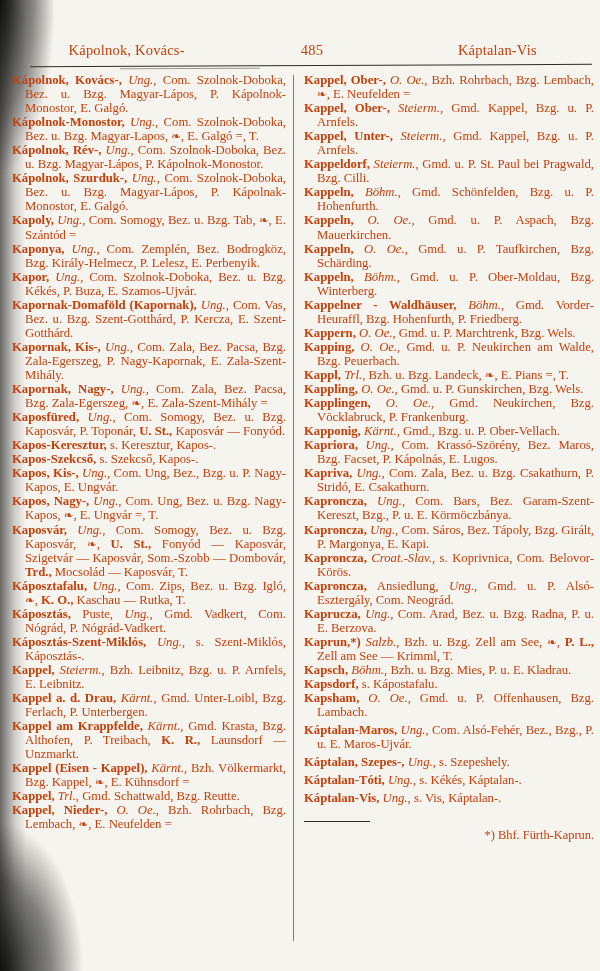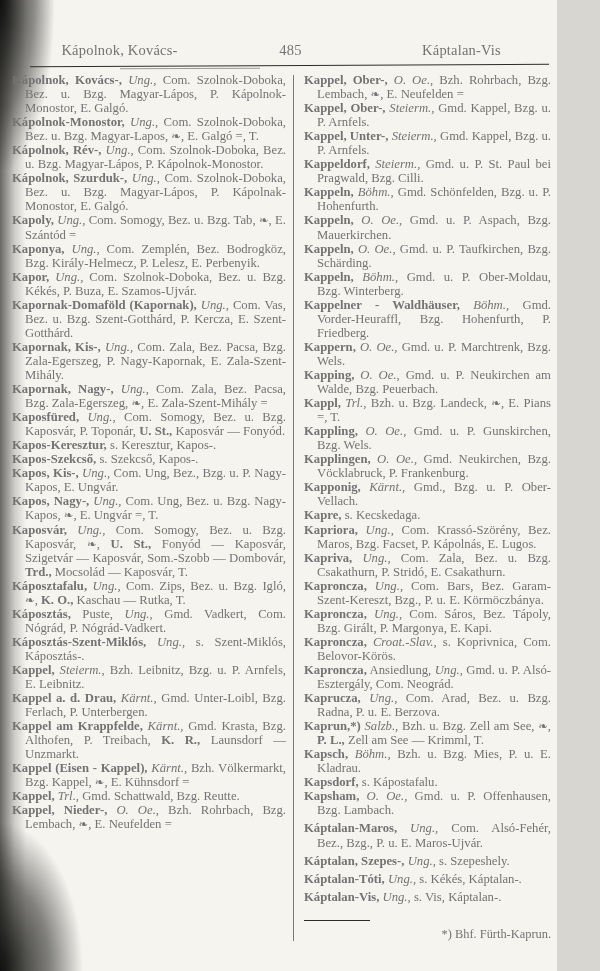--- a/index.html
+++ b/index.html
@@ -1,18 +1,18 @@
 <!DOCTYPE html>
 <html><head>
 <meta charset="utf-8">
 <style>
   html,body{margin:0;padding:0;background:#d8d6d0;}
   .page{
-    position:relative;width:557px;height:971px;overflow:hidden;
-    background:#f5f4ef;color:#737373;
+    position:relative;width:600px;height:971px;overflow:hidden;
+    background:#f5f4ef;color:#c2410c;
     font-family:"Liberation Serif","DejaVu Serif",serif;
   }
   
   .gutter-band{position:absolute;left:0;top:0;bottom:0;width:26px;
     background:linear-gradient(to right,rgba(18,17,15,.62),rgba(18,17,15,.18) 55%,rgba(18,17,15,0));
     pointer-events:none;}
   .gutter-top{position:absolute;left:0;top:0;width:54px;height:170px;
     background:radial-gradient(ellipse at 0% 0%,rgba(12,12,10,.95) 0%,rgba(12,12,10,.45) 45%,rgba(12,12,10,0) 72%);
     pointer-events:none;}
   .gutter-bottom{position:absolute;left:0;bottom:0;width:84px;height:150px;
@@ -96,21 +96,20 @@
         <p class="entry"><span class="seg-b">Kappeln,</span><span class="seg-i"> O. Oe.,</span><span class="seg-n"> Gmd. u. P. Aspach, Bzg. Mauerkirchen.</span></p>
         <p class="entry"><span class="seg-b">Kappeln,</span><span class="seg-i"> O. Oe.,</span><span class="seg-n"> Gmd. u. P. Taufkirchen, Bzg. Schärding.</span></p>
         <p class="entry"><span class="seg-b">Kappeln,</span><span class="seg-i"> Böhm.,</span><span class="seg-n"> Gmd. u. P. Ober-Moldau, Bzg. Winterberg.</span></p>
         <p class="entry"><span class="seg-b">Kappelner - Waldhäuser,</span><span class="seg-i"> Böhm.,</span><span class="seg-n"> Gmd. Vorder-Heuraffl, Bzg. Hohenfurth, P. Friedberg.</span></p>
         <p class="entry"><span class="seg-b">Kappern,</span><span class="seg-i"> O. Oe.,</span><span class="seg-n"> Gmd. u. P. Marchtrenk, Bzg. Wels.</span></p>
         <p class="entry"><span class="seg-b">Kapping,</span><span class="seg-i"> O. Oe.,</span><span class="seg-n"> Gmd. u. P. Neukirchen am Walde, Bzg. Peuerbach.</span></p>
         <p class="entry"><span class="seg-b">Kappl,</span><span class="seg-i"> Trl.,</span><span class="seg-n"> Bzh. u. Bzg. Landeck, </span><span class="seg-sym">❧</span><span class="seg-n">, E. Pians =, T.</span></p>
         <p class="entry"><span class="seg-b">Kappling,</span><span class="seg-i"> O. Oe.,</span><span class="seg-n"> Gmd. u. P. Gunskirchen, Bzg. Wels.</span></p>
         <p class="entry"><span class="seg-b">Kapplingen,</span><span class="seg-i"> O. Oe.,</span><span class="seg-n"> Gmd. Neukirchen, Bzg. Vöcklabruck, P. Frankenburg.</span></p>
         <p class="entry"><span class="seg-b">Kapponig,</span><span class="seg-i"> Kärnt.,</span><span class="seg-n"> Gmd., Bzg. u. P. Ober-Vellach.</span></p>
-        <p class="entry"><span class="seg-b">Kapre,</span><span class="seg-n"> s. Kecskedaga.</span></p>
         <p class="entry"><span class="seg-b">Kapriora,</span><span class="seg-i"> Ung.,</span><span class="seg-n"> Com. Krassó-Szörény, Bez. Maros, Bzg. Facset, P. Kápolnás, E. Lugos.</span></p>
         <p class="entry"><span class="seg-b">Kapriva,</span><span class="seg-i"> Ung.,</span><span class="seg-n"> Com. Zala, Bez. u. Bzg. Csakathurn, P. Stridó, E. Csakathurn.</span></p>
         <p class="entry"><span class="seg-b">Kaproncza,</span><span class="seg-i"> Ung.,</span><span class="seg-n"> Com. Bars, Bez. Garam-Szent-Kereszt, Bzg., P. u. E. Körmöczbánya.</span></p>
         <p class="entry"><span class="seg-b">Kaproncza,</span><span class="seg-i"> Ung.,</span><span class="seg-n"> Com. Sáros, Bez. Tápoly, Bzg. Girált, P. Margonya, E. Kapi.</span></p>
         <p class="entry"><span class="seg-b">Kaproncza,</span><span class="seg-i"> Croat.-Slav.,</span><span class="seg-n"> s. Koprivnica, Com. Belovor-Körös.</span></p>
         <p class="entry"><span class="seg-b">Kaproncza,</span><span class="seg-n"> Ansiedlung, </span><span class="seg-i">Ung.,</span><span class="seg-n"> Gmd. u. P. Alsó-Esztergály, Com. Neográd.</span></p>
         <p class="entry"><span class="seg-b">Kaprucza,</span><span class="seg-i"> Ung.,</span><span class="seg-n"> Com. Arad, Bez. u. Bzg. Radna, P. u. E. Berzova.</span></p>
         <p class="entry"><span class="seg-b">Kaprun,*)</span><span class="seg-i"> Salzb.,</span><span class="seg-n"> Bzh. u. Bzg. Zell am See, </span><span class="seg-sym">❧</span><span class="seg-n">, </span><span class="seg-b">P. L.,</span><span class="seg-n"> Zell am See — Krimml, T.</span></p>
         <p class="entry"><span class="seg-b">Kapsch,</span><span class="seg-i"> Böhm.,</span><span class="seg-n"> Bzh. u. Bzg. Mies, P. u. E. Kladrau.</span></p>
         <p class="entry"><span class="seg-b">Kapsdorf,</span><span class="seg-n"> s. Kápostafalu.</span></p>

